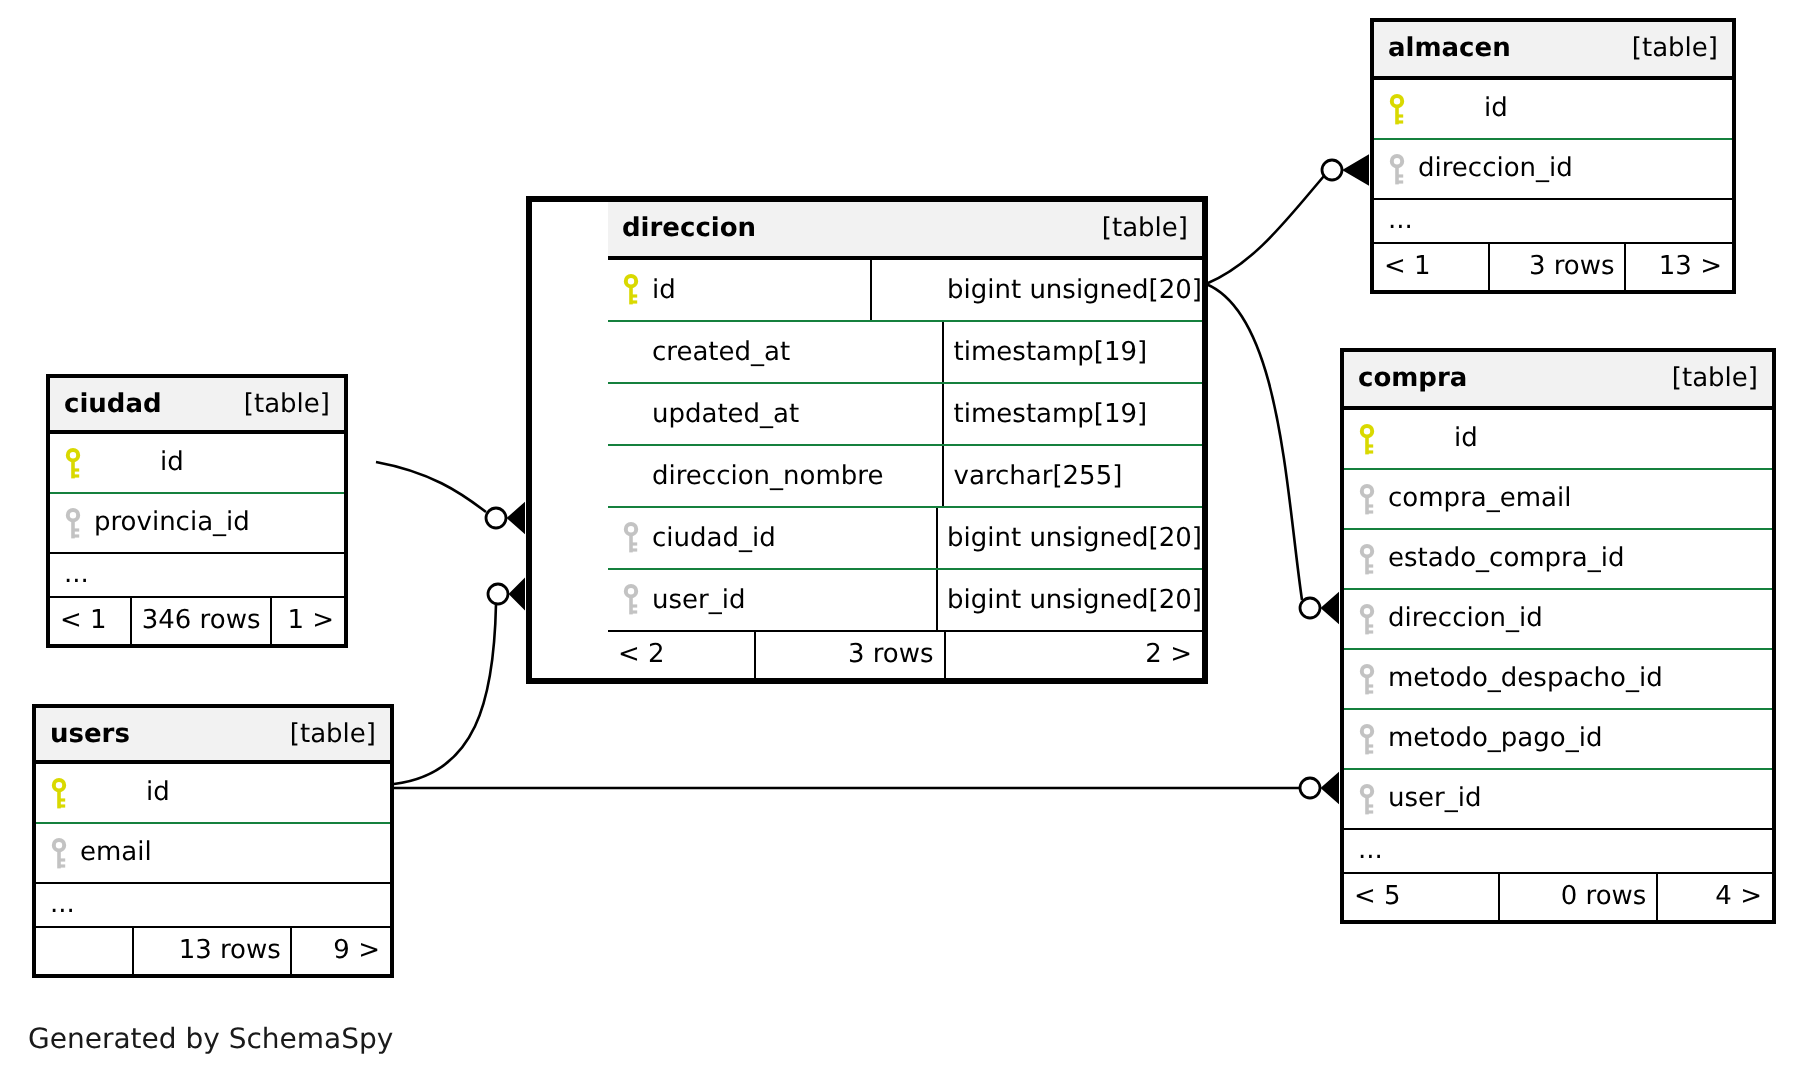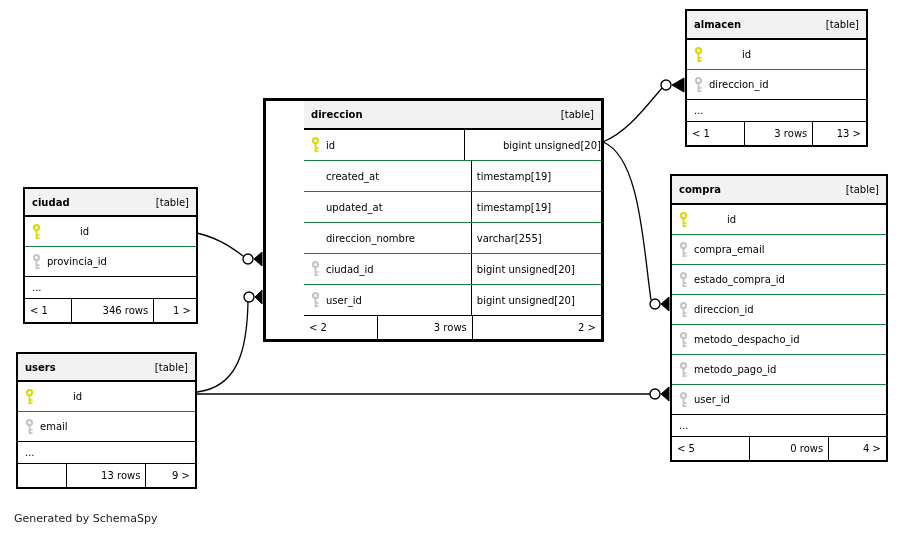--- a/index.html
+++ b/index.html
@@ -2,21 +2,21 @@
 <html><head>
 <meta charset="utf-8">
 <style>
   html,body{margin:0;padding:0;background:#fff;}
   .canvas{
     position:relative;width:900px;height:541px;background:#fff;overflow:hidden;
     font-family:"DejaVu Sans","Liberation Sans",sans-serif;color:#000;
   }
   .rel-svg{position:absolute;left:0;top:0;width:900px;height:541px;}
 
-  .tbl{position:absolute;box-sizing:border-box;background:#fff;border:2px solid #000;font-size:10px;}
+  .tbl{position:absolute;box-sizing:border-box;background:#fff;border:2px solid #000;font-size:13px;}
   .tbl.main{border-width:3px;padding-left:38px;}
   .hdr{display:flex;justify-content:space-between;align-items:center;height:26px;
        padding:0 7px;background:#f2f2f2;border-bottom:2px solid #000;}
   .tname{font-weight:bold;}
   .badge{font-weight:normal;text-align:right;}
   .row{display:flex;align-items:center;height:29px;border-top:1px solid #15803d;}
   .row.first{border-top:none;gap:33px;}
   .keyslot{width:22px;display:flex;justify-content:center;align-items:center;flex:0 0 22px;}
   .cname{white-space:nowrap;}
   .dots{display:flex;align-items:center;height:21px;border-top:1px solid #000;padding-left:7px;}
@@ -36,21 +36,21 @@
   #t-ciudad .f1{width:27%}   #t-ciudad .f2{width:48%}   #t-ciudad .f3{width:25%}
   #t-users .f1{width:27%}    #t-users .f2{width:45%}    #t-users .f3{width:28%}
   #t-almacen .f1{width:32%}  #t-almacen .f2{width:38%}  #t-almacen .f3{width:30%}
   #t-compra .f1{width:36%}   #t-compra .f2{width:37%}   #t-compra .f3{width:27%}
   #t-direccion .f1{width:24.5%} #t-direccion .f2{width:32%} #t-direccion .f3{width:43.5%}
 
   .key{display:block;}
   .key.y circle,.key.y line{stroke:#d9d900;}
   .key.g circle,.key.g line{stroke:#c3c3c3;}
 
-  .credit{position:absolute;left:14px;top:512px;font-size:11px;color:#1a1a1a;}
+  .credit{position:absolute;left:14px;top:512px;font-size:14px;color:#1a1a1a;}
 </style>
 </head>
 <body>
 
 <div class="canvas">
 
   <svg class="rel-svg" viewBox="0 0 900 541" fill="none">
     <g stroke="#000" stroke-width="1.3" fill="none">
       <path d="M603,142 C627,132 644,109 662,88"></path>
       <path d="M603,142 C640,157 643,245 651,300"></path>
@@ -177,21 +177,21 @@
       </span>
       <span class="typecell">bigint unsigned[20]</span>
     </div>
     <div class="foot">
       <span class="fc f1">&lt; 2</span>
       <span class="fc f2">3 rows</span>
       <span class="fc f3">2 &gt;</span>
     </div>
   </div>
 
-  <div class="tbl" id="t-ciudad" style="left:23px;top:187px;width:175px;">
+  <div class="tbl" id="t-ciudad" style="left:23px;top:187px;width:151px;">
     <div class="hdr">
       <span class="tname">ciudad</span>
       <span class="badge">[table]</span>
     </div>
     <div class="row first">
       <span class="keyslot">
         <svg class="key y" width="9" height="16" viewBox="0 0 9 16">
             <circle cx="4.5" cy="3.6" r="2.6" fill="none" stroke-width="2"></circle>
             <line x1="4.5" y1="6.2" x2="4.5" y2="15.2" stroke-width="1.8"></line>
             <line x1="4.5" y1="11" x2="7.6" y2="11" stroke-width="1.6"></line>

